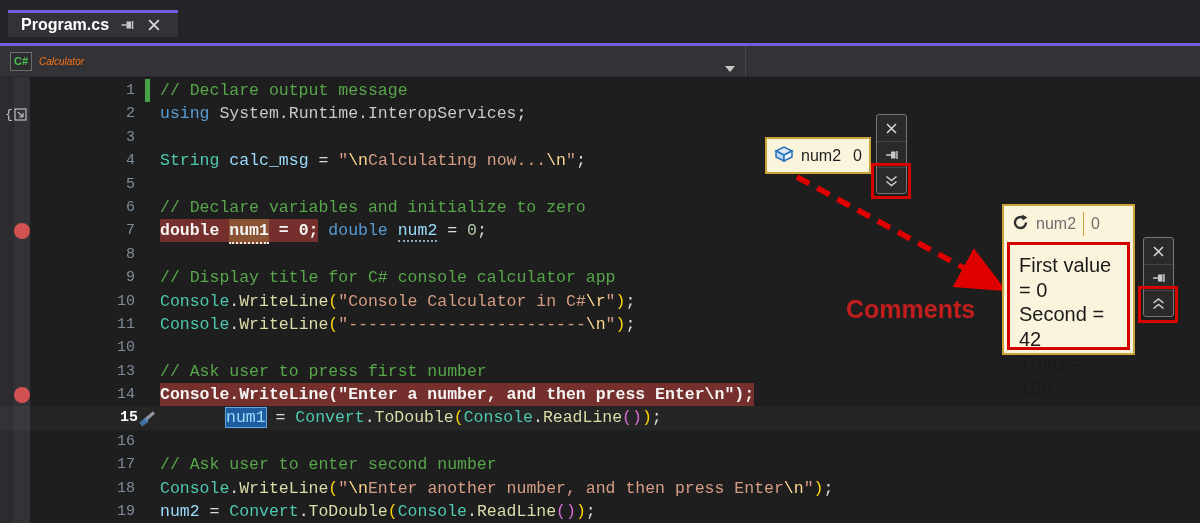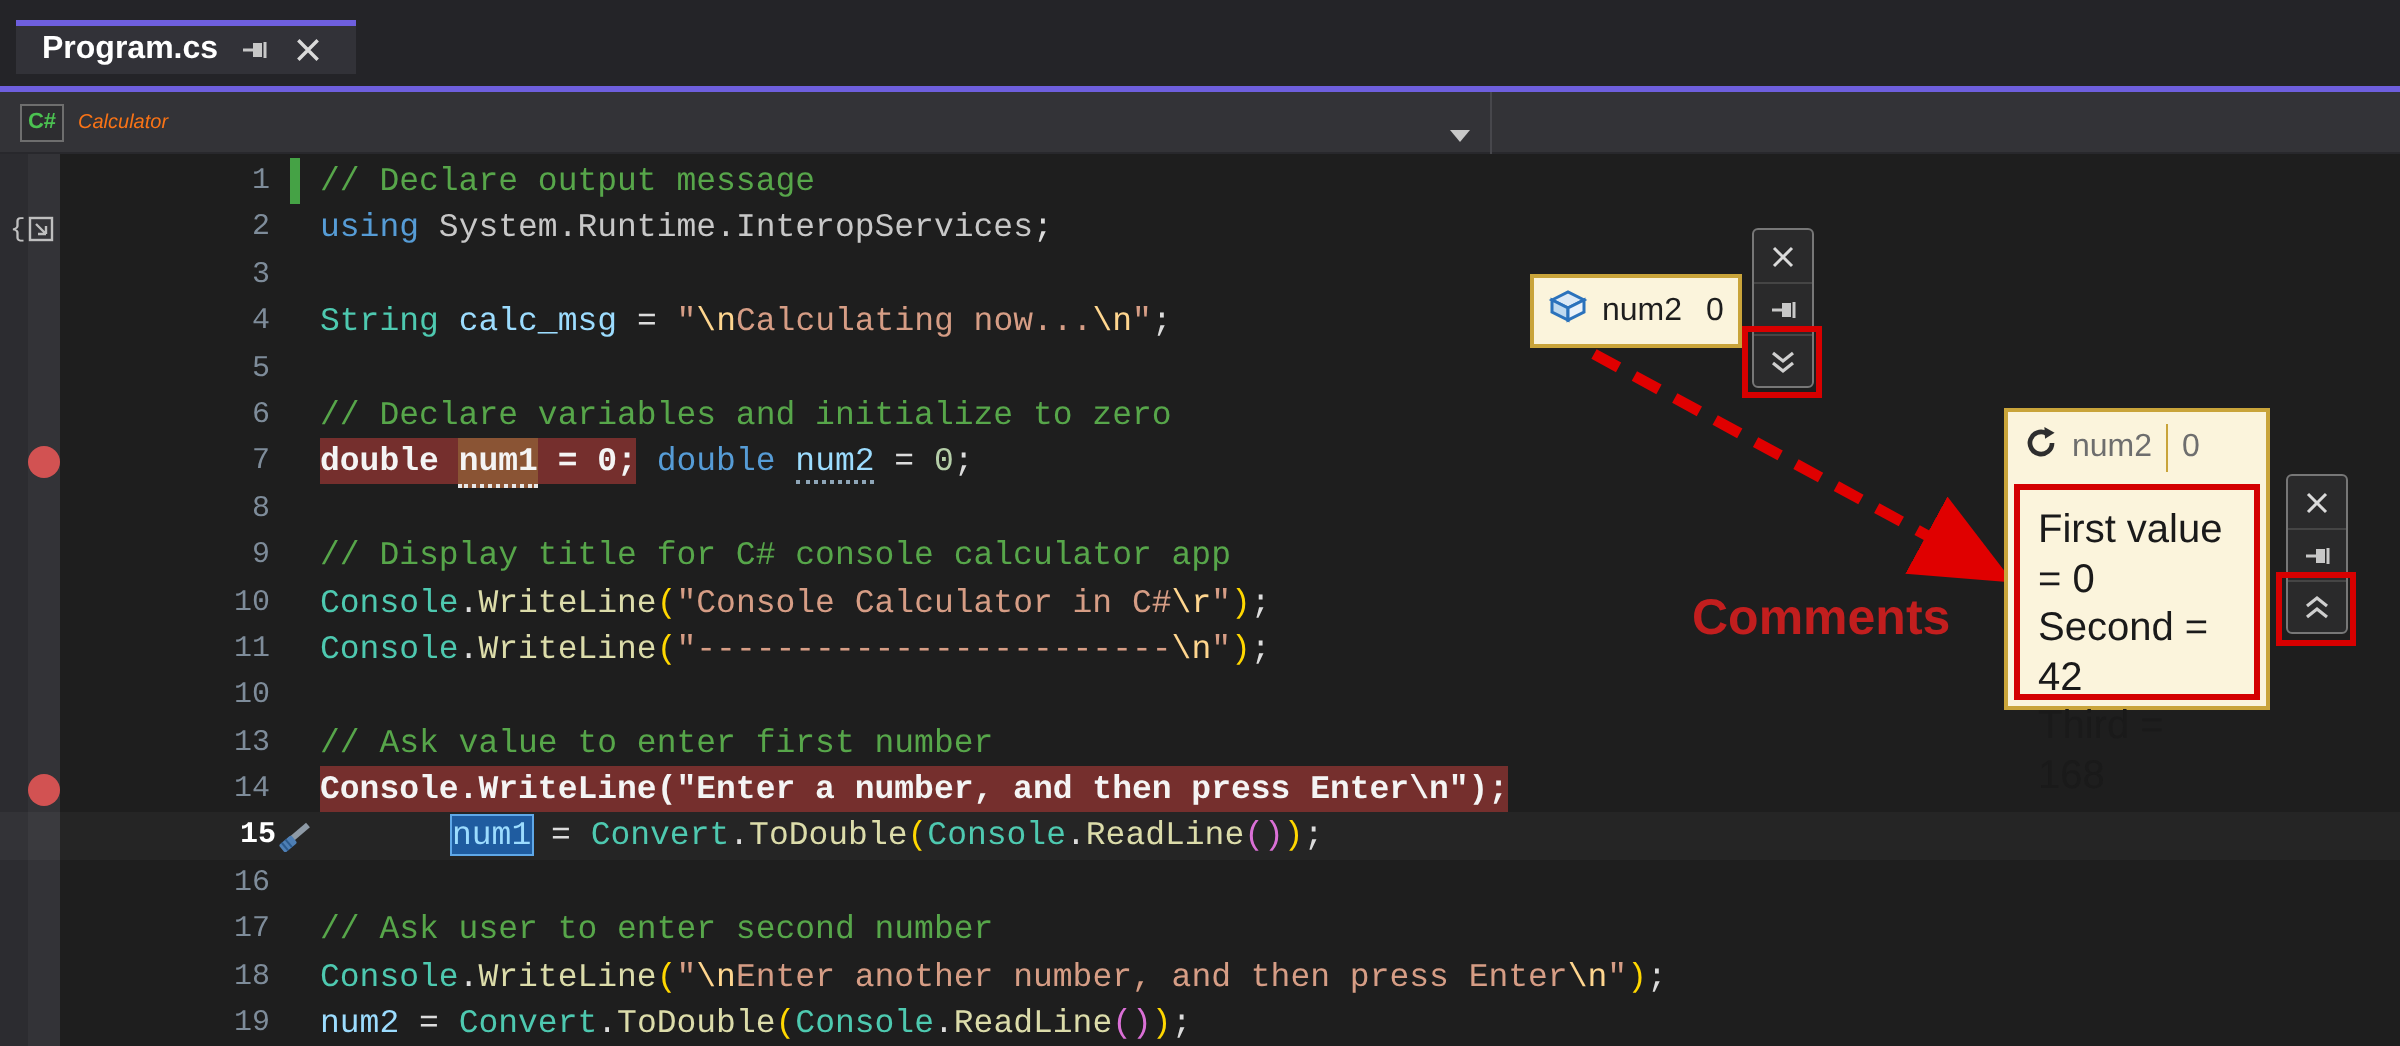--- a/index.html
+++ b/index.html
@@ -206,21 +206,21 @@
         <div class="row">
           <div class="glyph"></div>
           <div class="gutter">10</div>
           <div class="bar"></div>
           <div class="code"></div>
         </div>
         <div class="row">
           <div class="glyph"></div>
           <div class="gutter">13</div>
           <div class="bar"></div>
-          <div class="code"><span class="tk-comment">// Ask value to enter first number</span></div>
+          <div class="code"><span class="tk-comment">// Ask user to press first number</span></div>
         </div>
         <div class="row">
           <div class="glyph">
             <div class="bp"></div>
           </div>
           <div class="gutter">14</div>
           <div class="bar"></div>
           <div class="code"><span class="tk-wb tk-redbg">Console.WriteLine("Enter a number, and then press Enter\n");</span></div>
         </div>
         <div class="row active">

